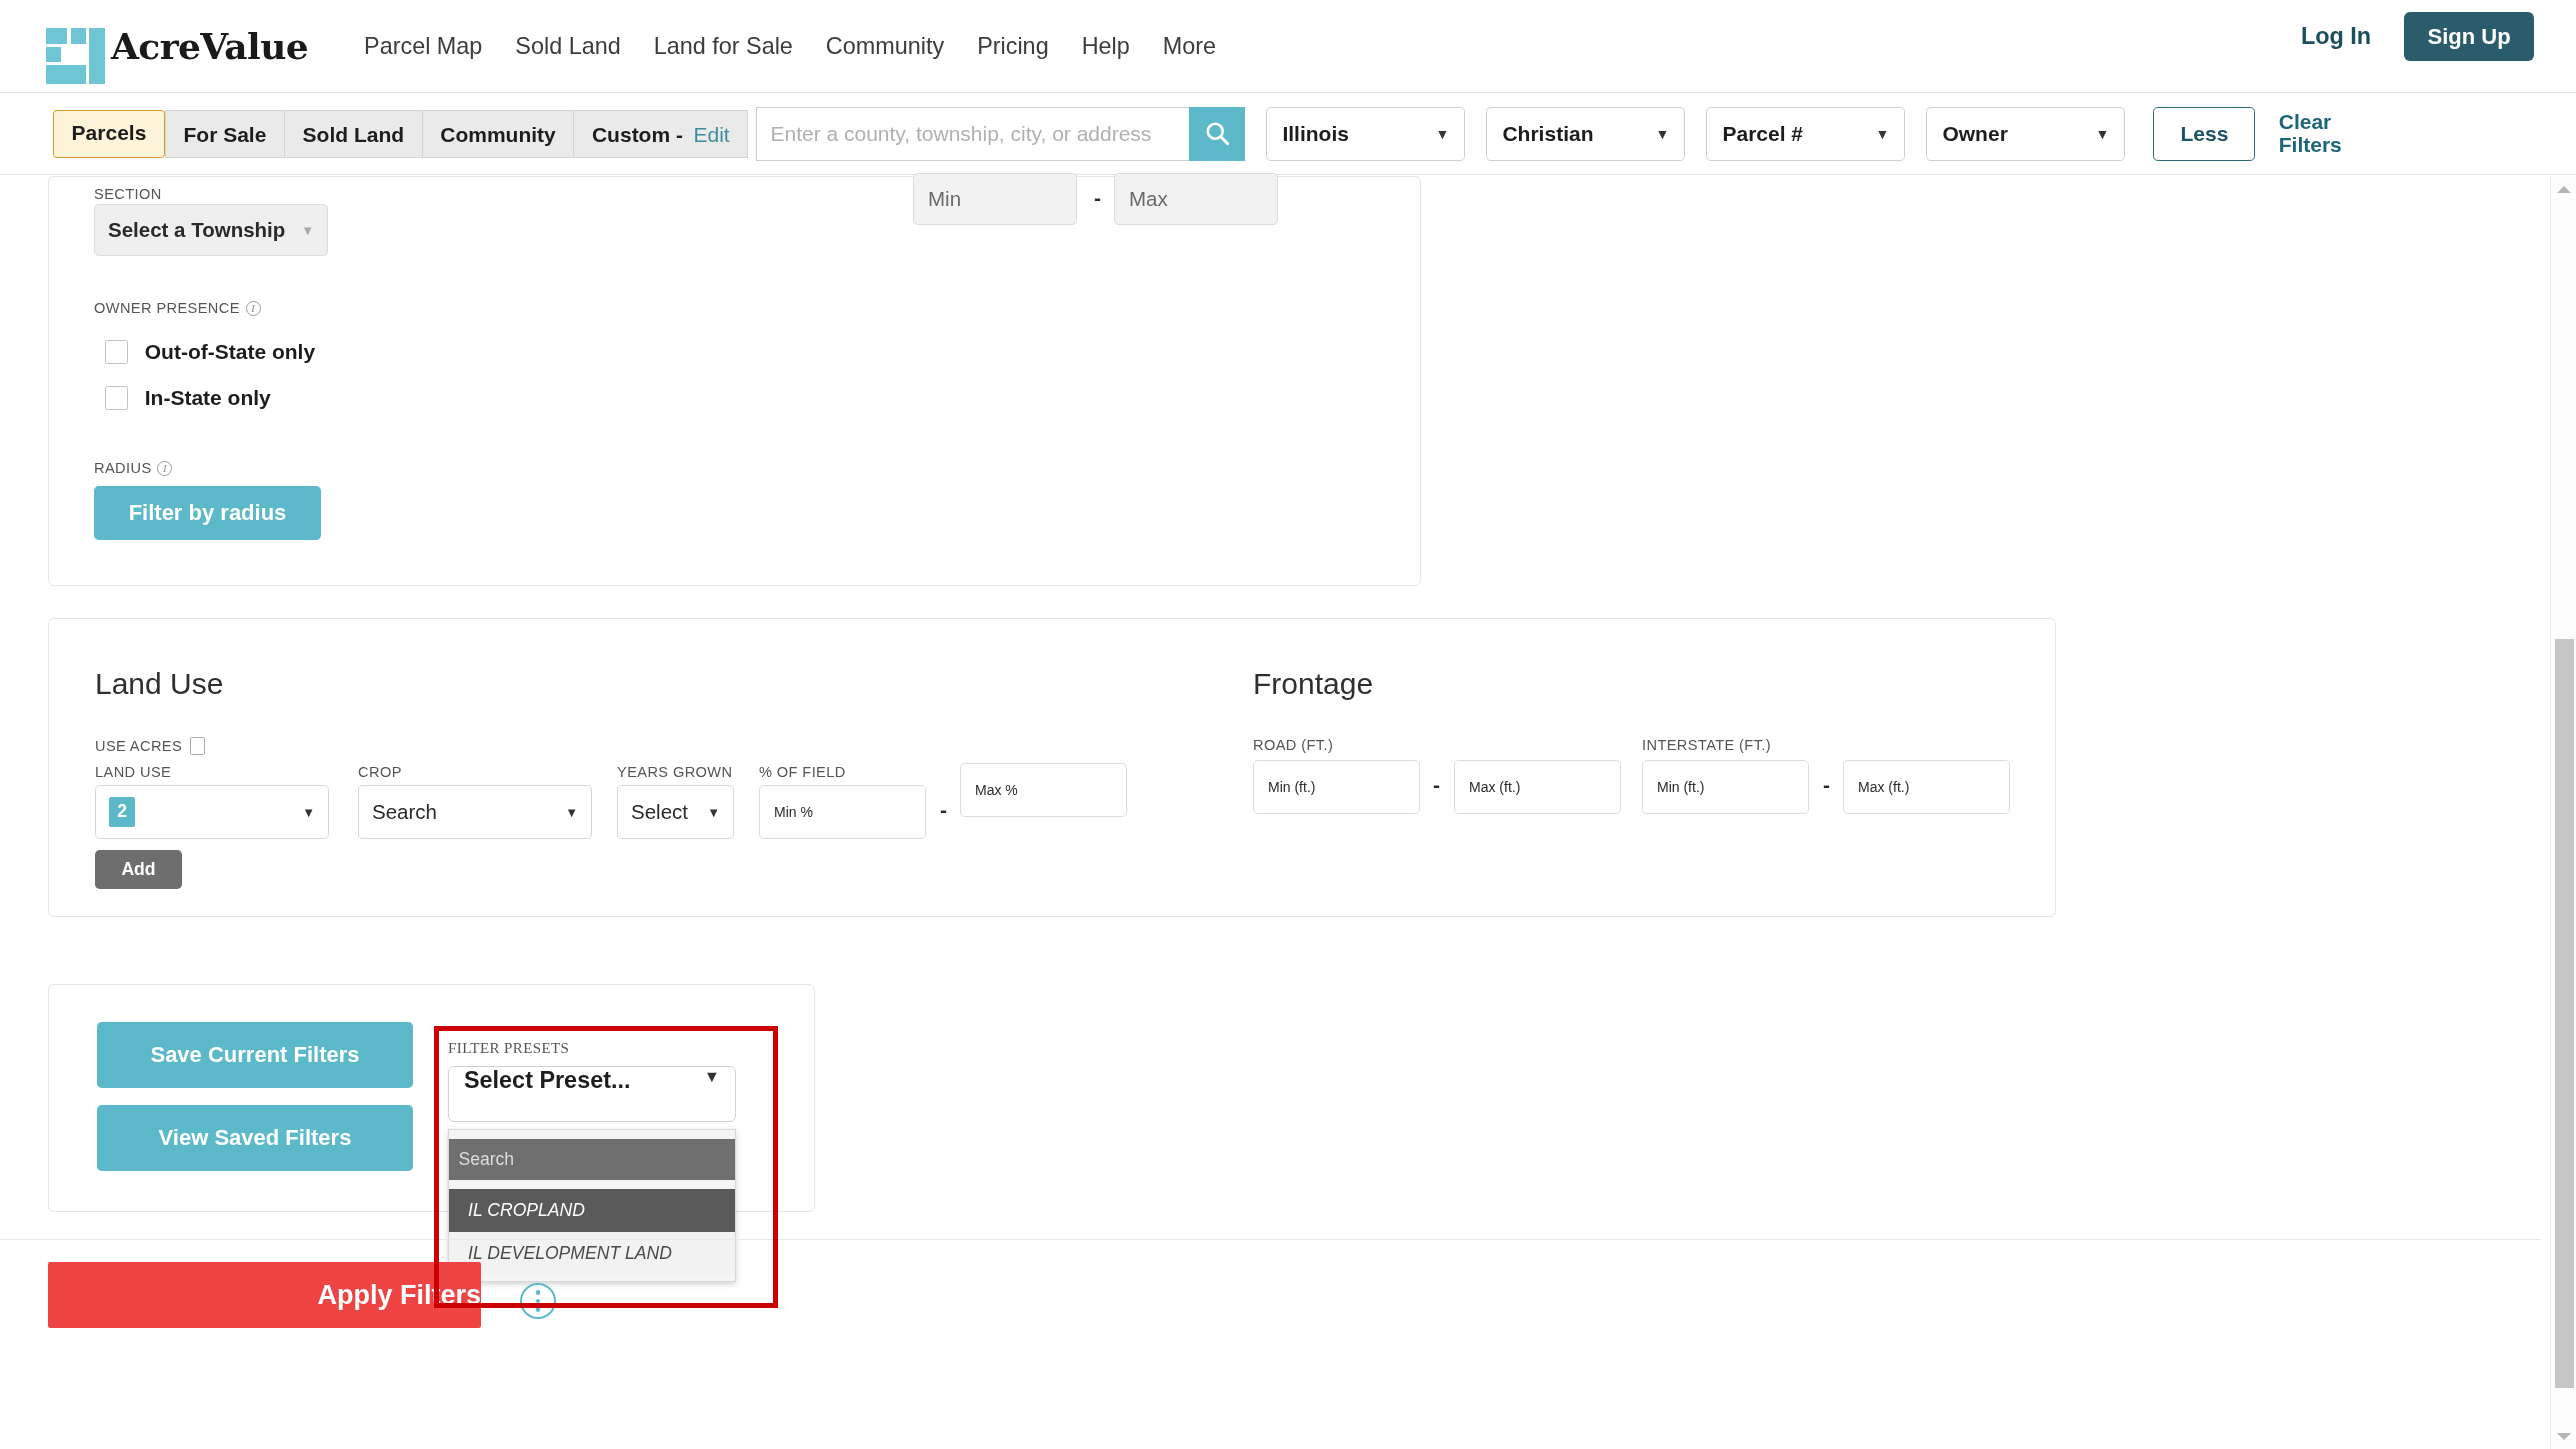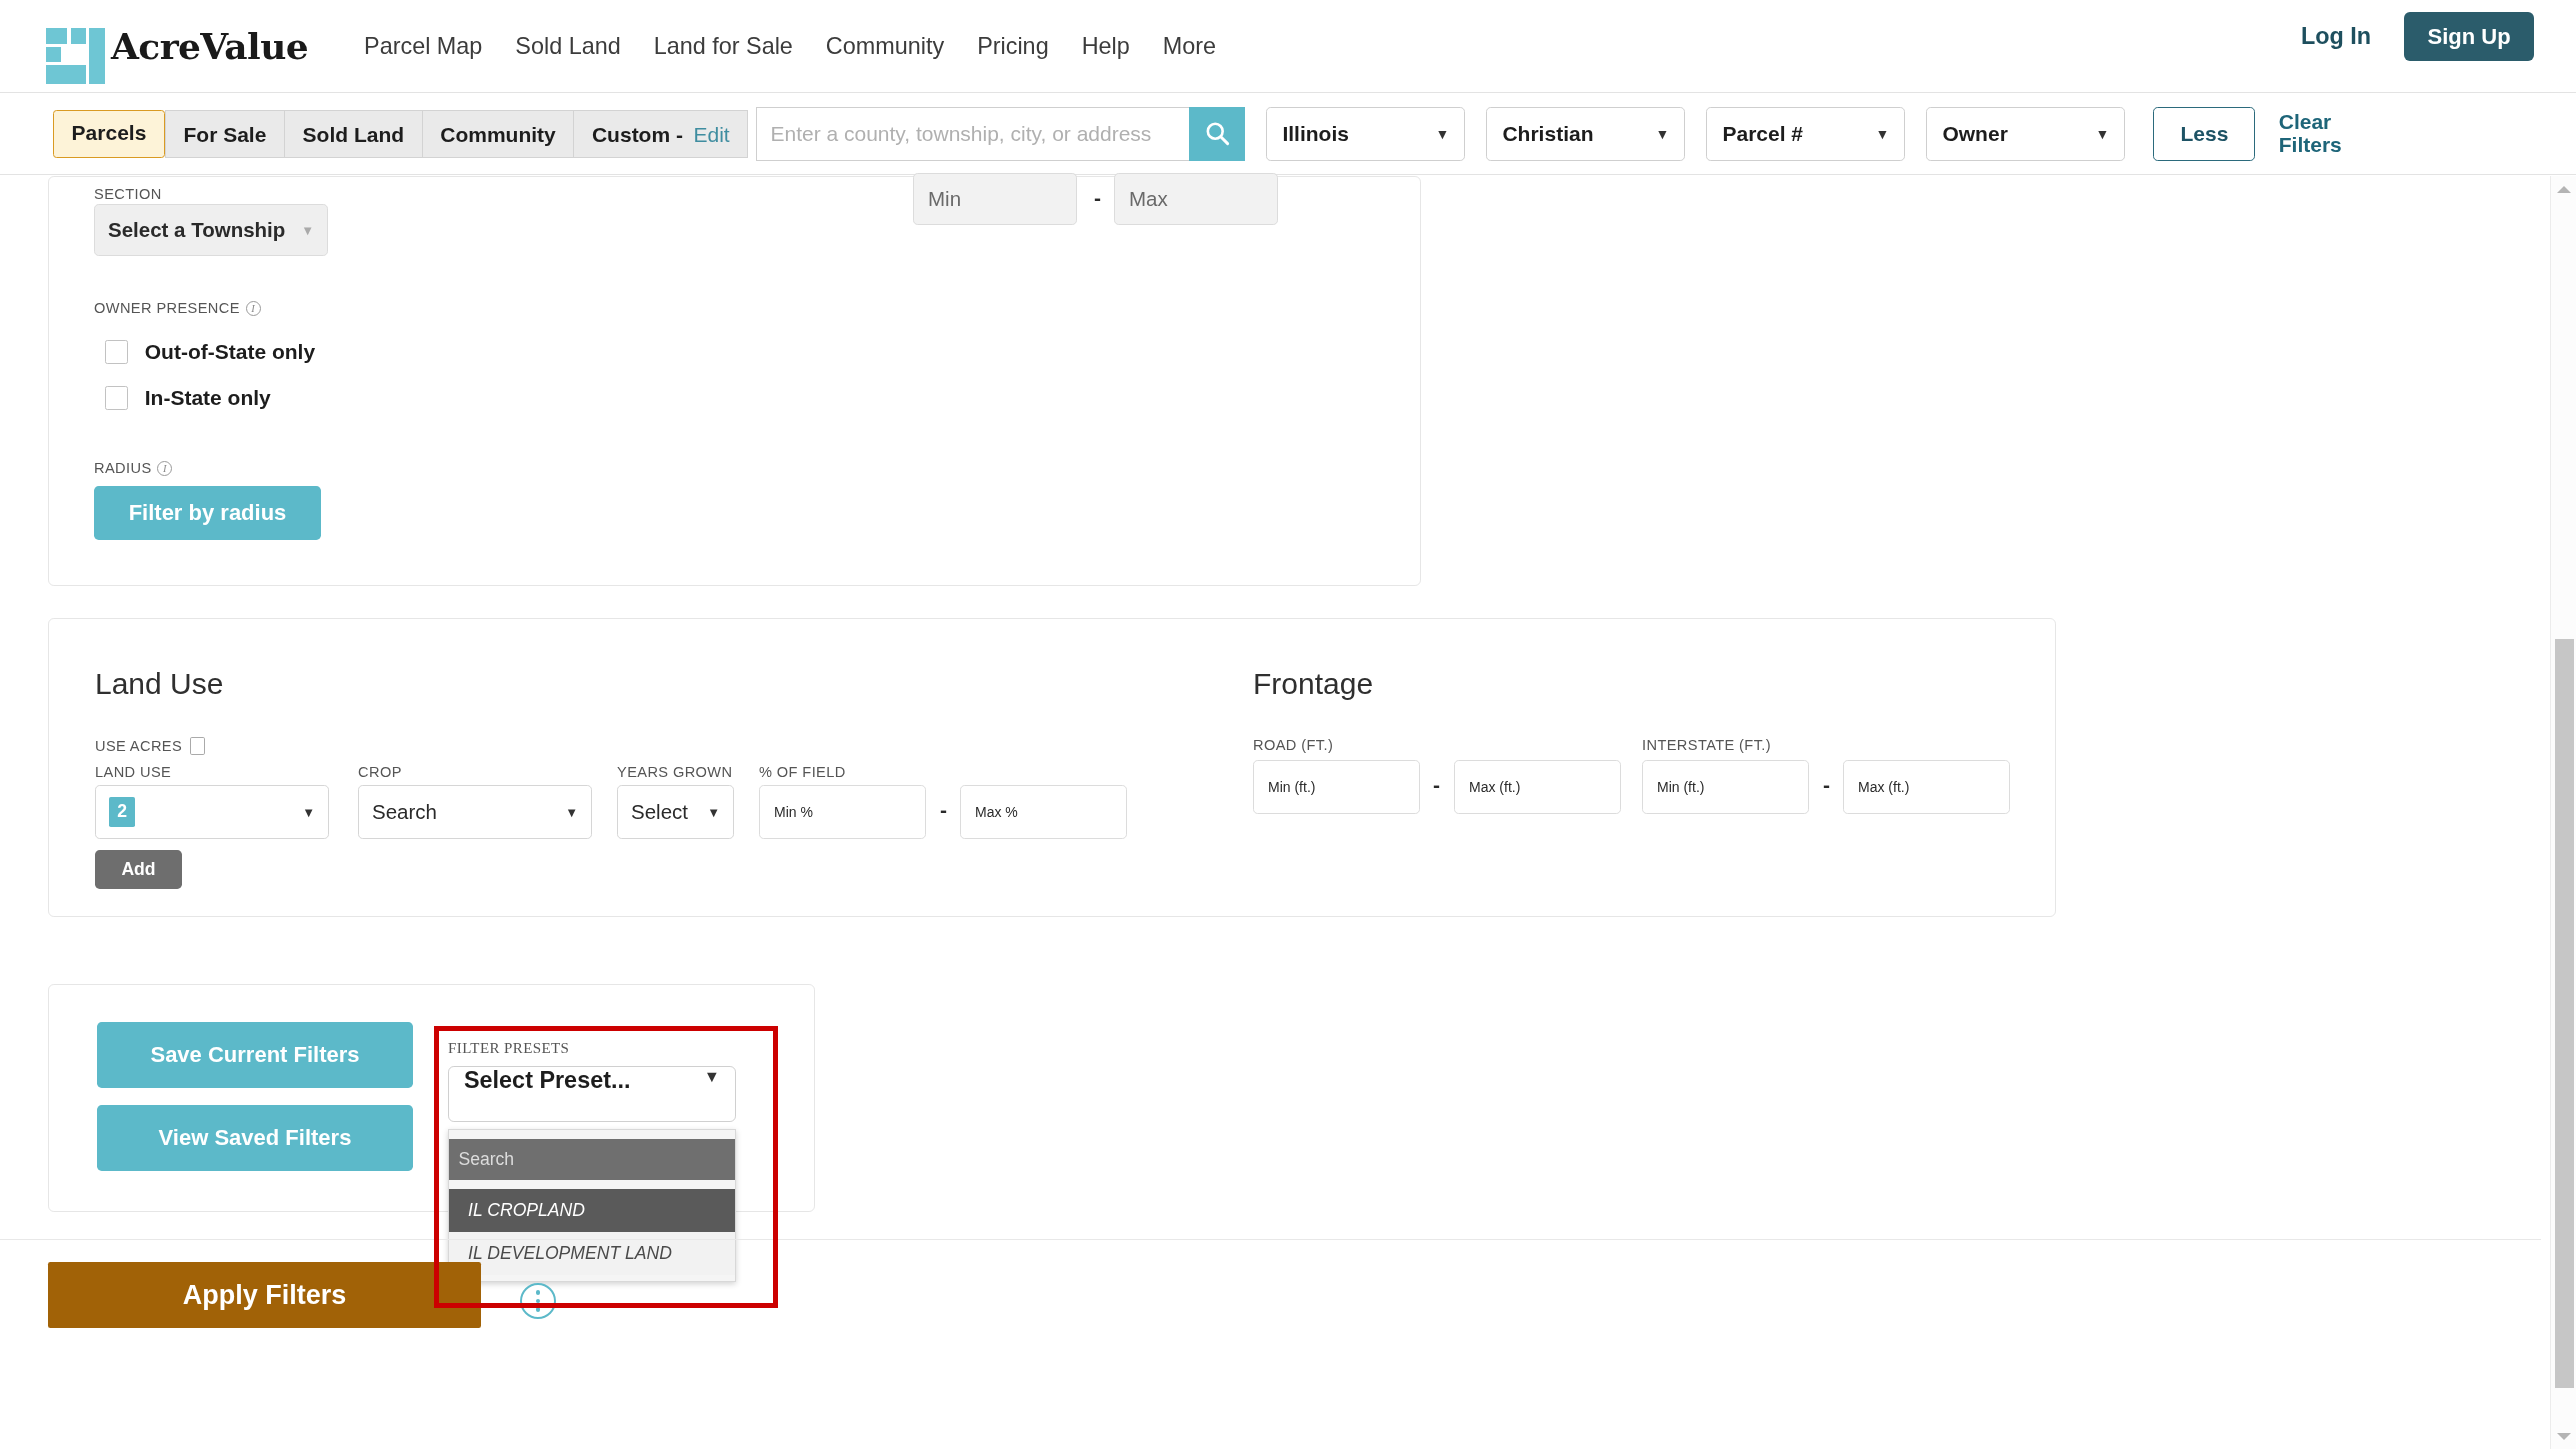--- a/index.html
+++ b/index.html
@@ -207,22 +207,22 @@
     gap: 3.5px; background: #fff; cursor: pointer; z-index: 30;
   }
   .kebab span { width: 4.7px; height: 4.7px; background: #5cb9c9; border-radius: 50%; display: block; }
 
   .hr-line {
     position: absolute; left: 0; top: 1239px; width: 2541px; height: 0.6px; background: #e8e8e8;
   }
 
   .apply-btn {
     position: absolute; left: 48px; top: 1262px; width: 433px; height: 66px;
-    background: #a16207; color: #fff; border: none; border-radius: 2.3px;
-    font-size: 27px; font-weight: bold; cursor: pointer;
+    background: #ef4444; color: #fff; border: none; border-radius: 2.3px;
+    font-size: 27px; font-weight: bold; cursor: pointer; text-align: right;
   }
 
   
   .sbar {
     position: absolute; right: 0; top: 176px; width: 26px; height: 1273px;
     background: #fcfcfc; border-left: 0.6px solid #ececec;
   }
   .sbar-up, .sbar-down {
     position: absolute; left: 0; width: 26px; height: 26px;
     display: flex; align-items: center; justify-content: center;
@@ -358,21 +358,21 @@
 <div class="sel-white" style="position:absolute;left:358px;top:785px;width:234px;">
   <span>Search</span>
   <span class="caret">▼</span>
 </div>
 <div class="sel-white" style="position:absolute;left:617px;top:785px;width:117px;">
   <span>Select</span>
   <span class="caret">▼</span>
 </div>
 <input class="inp-white" style="position: absolute; left: 759px; top: 785px; width: 167px;" placeholder="Min %">
 <div class="dash" style="position:absolute;left:940px;top:798px;">-</div>
-<input class="inp-white" style="position: absolute; left: 960px; top: 785px; width: 167px;" placeholder="Max %">
+<input class="inp-white" style="position: absolute; left: 960px; top: 763px; width: 167px;" placeholder="Max %">
 
 <button class="btn-gray" style="position:absolute;left:95px;top:850px;width:87px;height:39px;">Add</button>
 
 <div class="sect-title" style="position:absolute;left:1253px;top:667px;">Frontage</div>
 
 <div class="fld-label" style="position:absolute;left:1253px;top:737px;">ROAD (FT.)</div>
 <div class="fld-label" style="position:absolute;left:1642px;top:737px;">INTERSTATE (FT.)</div>
 
 <input class="inp-white" style="position: absolute; left: 1253px; top: 760px; width: 167px;" placeholder="Min (ft.)">
 <div class="dash" style="position:absolute;left:1433px;top:773px;">-</div>

